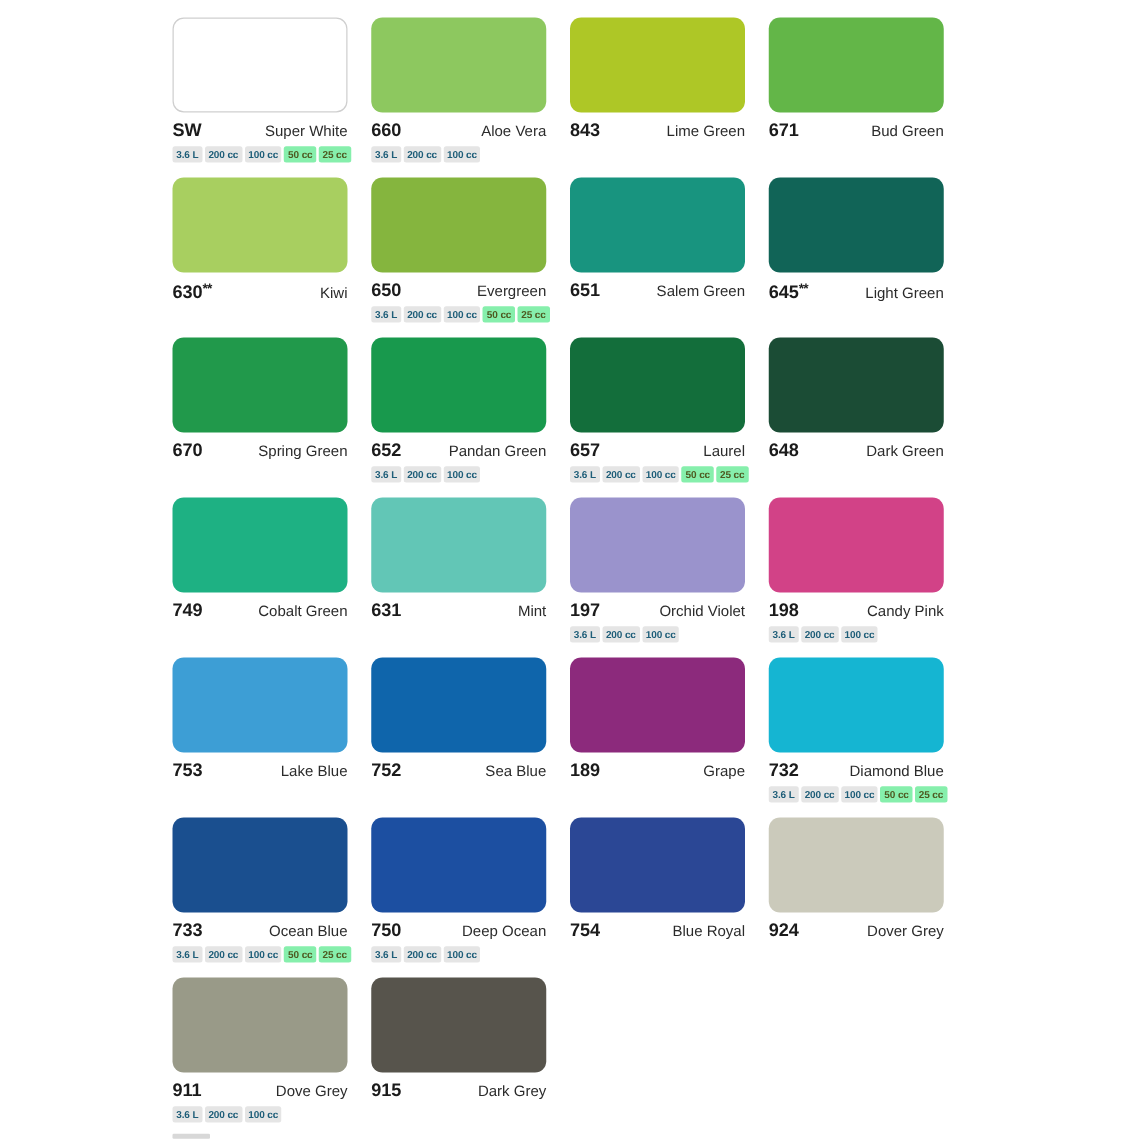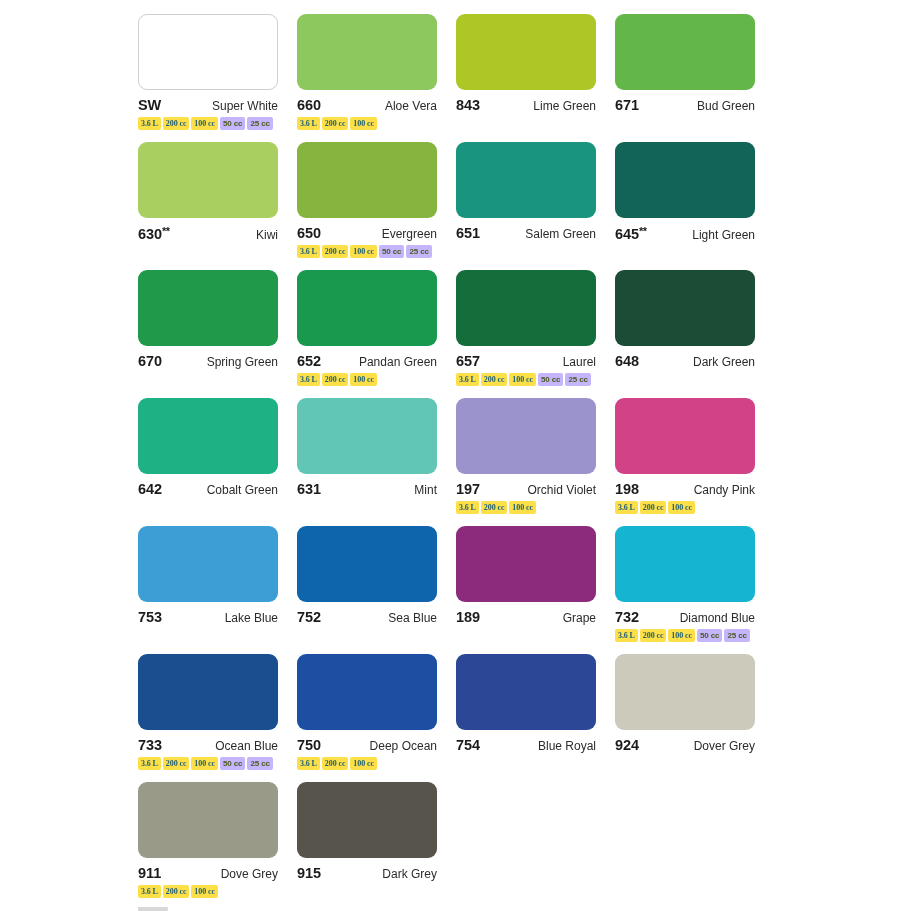--- a/index.html
+++ b/index.html
@@ -86,26 +86,25 @@
   .size-badge {
     font-size: 8px;
     font-weight: bold;
     line-height: 11px;
     padding: 1px 3px 1px 3px;
     border-radius: 2px;
     white-space: nowrap;
     letter-spacing: -0.1px;
   }
   .size-badge.blue {
-    background: #fde047;
+    background: #e5e5e5;
     color: #1d5d78;
-    font-family: Liberation Serif, serif;
   }
   .size-badge.green {
-    background: #c4b5fd;
+    background: #86efac;
     color: #4e5a21;
   }
 
   .bottom-stub {
     position: absolute;
     left: 138px;
     bottom: 0px;
     width: 30px;
     height: 4px;
     background: #d8d8d8;
@@ -228,21 +227,21 @@
       <div class="swatch-cell">
         <div class="chip" style="background: rgb(27, 76, 53);"></div>
         <div class="caption">
           <span class="code">648</span>
           <span class="cname">Dark Green</span>
         </div>
       </div>
       <div class="swatch-cell">
         <div class="chip" style="background: rgb(30, 177, 131);"></div>
         <div class="caption">
-          <span class="code">642</span>
+          <span class="code">749</span>
           <span class="cname">Cobalt Green</span>
         </div>
       </div>
       <div class="swatch-cell">
         <div class="chip" style="background: rgb(98, 198, 182);"></div>
         <div class="caption">
           <span class="code">631</span>
           <span class="cname">Mint</span>
         </div>
       </div>

